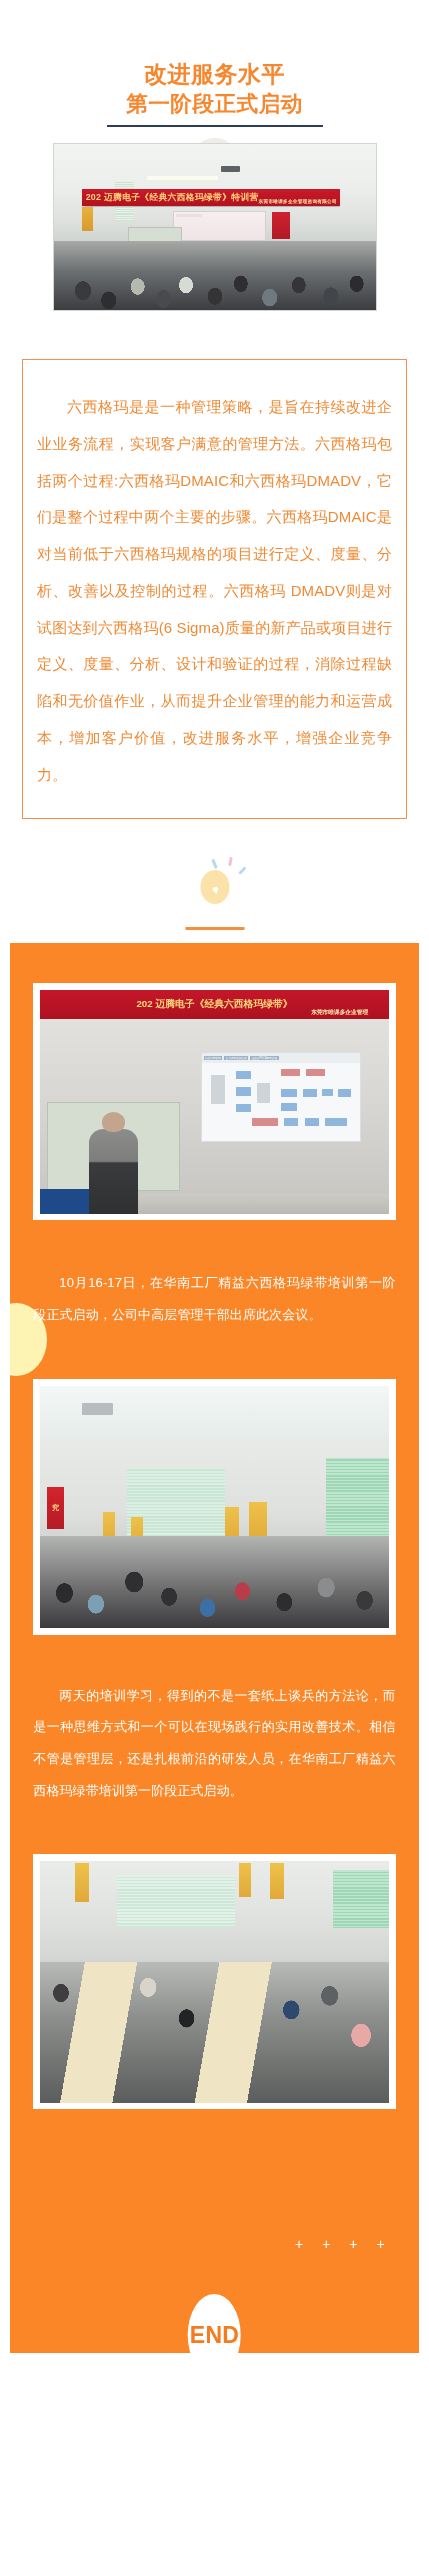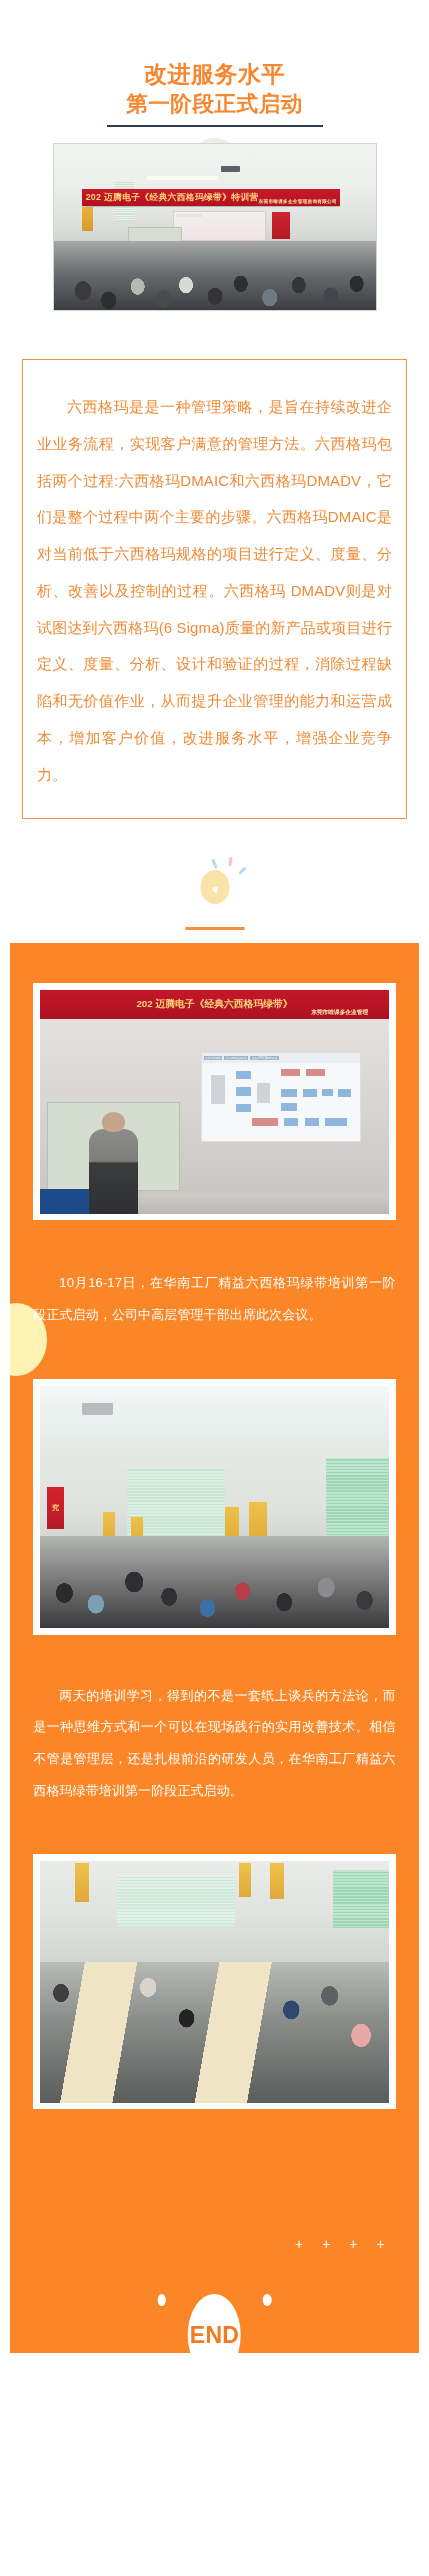--- a/index.html
+++ b/index.html
@@ -340,21 +340,21 @@
     position:relative; z-index:3;
     height:244px;
   }
   .plus-row {
     position:absolute; right:34px; top:128px;
     display:flex; gap:19px;
   }
   .plus { color:#ffffff; font-size:14px; line-height:1; font-weight:500; }
   .end-row {
     position:absolute; left:50%; top:185px; transform:translateX(-50%);
-    display:flex; align-items:flex-start; gap:22px;
+    display:flex; align-items:flex-end; gap:22px;
   }
   .dot-sm { width:8.8px; height:11.3px; background:#ffffff; border-radius:50%; }
   .end-pill {
     width:53px; height:82px; background:#ffffff; border-radius:50%;
     display:flex; align-items:center; justify-content:center;
     color:#f47b20; font-size:23px; font-weight:bold; letter-spacing:0.3px;
   }
 </style>
 </head>
 <body>

